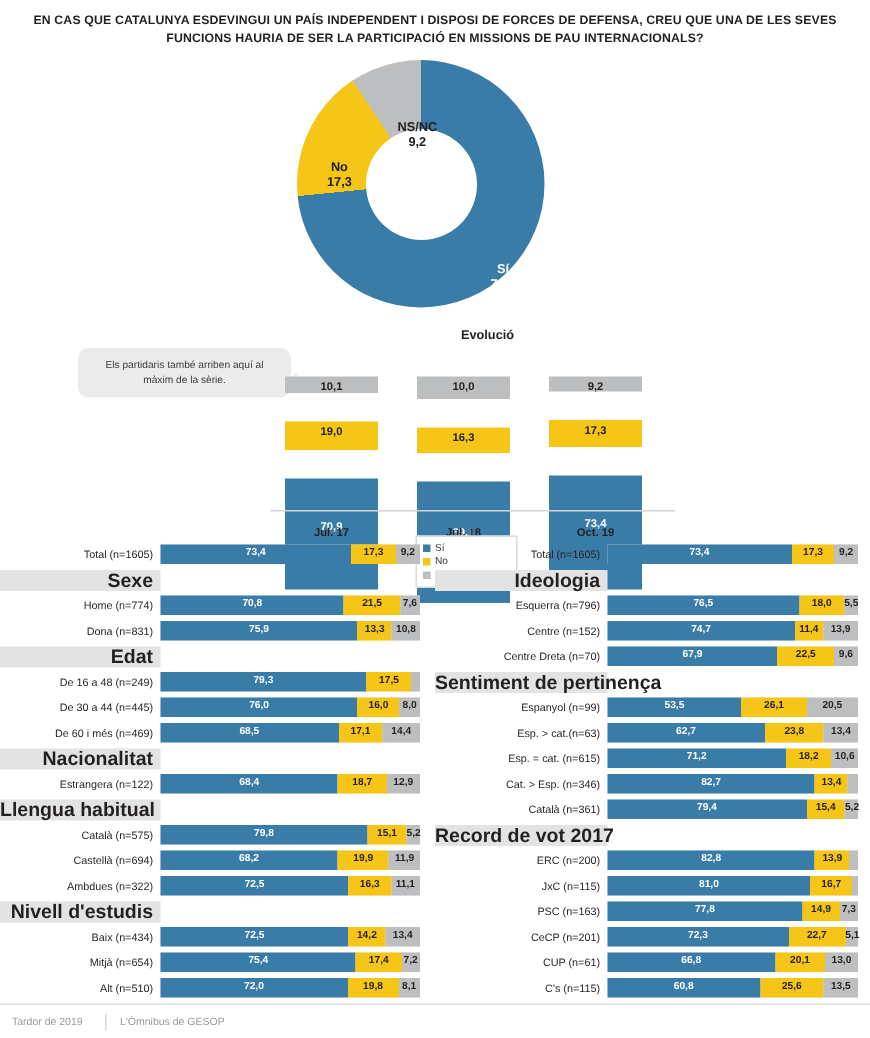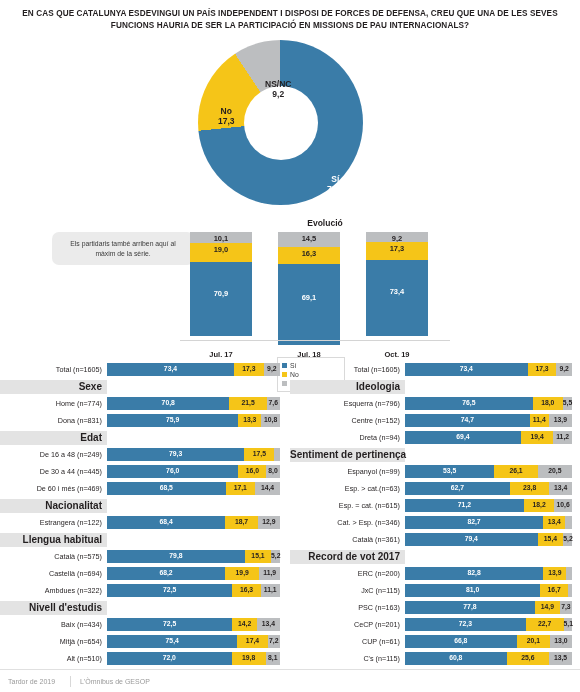--- a/index.html
+++ b/index.html
@@ -36,21 +36,21 @@
     background:#ebebeb;border-radius:7px;padding:7px 8px;
     font-size:6.8px;line-height:9.5px;text-align:center;color:#3b3b3b;
   }
   .callout:after{
     content:"";position:absolute;right:-9px;top:16px;
     border:7px solid transparent;border-left-color:#ebebeb;border-right:0;
   }
   .evo-cols{position:absolute;left:190px;top:18px;width:250px;height:120px;}
   .evo-col{position:absolute;width:62px;}
   .evo-c1{left:0;} .evo-c2{left:88px;} .evo-c3{left:176px;}
-  .seg{position:relative;}
+  .seg{position:relative;margin-top:19px;}
   .seg span{
     position:absolute;left:0;right:0;text-align:center;
     font-size:7.5px;font-weight:bold;
   }
   .seg-ns{background:#bcbec0;} .seg-ns span{color:#231f20;top:2px;}
   .seg-no{background:#f5c518;} .seg-no span{color:#231f20;top:2px;}
   .seg-si{background:#3a7ca8;} .seg-si span{color:#ffffff;top:36%;}
   .evo-xlbl{
     position:absolute;bottom:2px;left:0;right:0;text-align:center;
     font-size:7.5px;font-weight:bold;color:#231f20;
@@ -77,21 +77,21 @@
   .tbar .p b{
     position:absolute;left:0;right:0;top:2px;text-align:center;
     font-size:6.8px;font-weight:bold;
   }
   .p-si{background:#3a7ca8;} .p-si b{color:#ffffff;}
   .p-no{background:#f5c518;} .p-no b{color:#231f20;}
   .p-ns{background:#bcbec0;} .p-ns b{color:#231f20;}
   .thead{display:flex;align-items:center;height:15px;margin-bottom:2px;}
   .thead .cap{
     width:102px;text-align:right;padding-right:5px;
-    font-size:10px;font-weight:bold;color:#231f20;
+    font-size:13px;font-weight:bold;color:#231f20;
     background:#e3e3e3;line-height:14px;white-space:nowrap;
   }
   .tcol.right .thead .cap{width:110px;}
   .thead .rest{flex:1;}
   
   .footer{
     position:absolute;left:0;bottom:0;width:580px;height:22px;
     border-top:1px solid #e0e0e0;display:flex;align-items:center;
     font-size:7px;color:#9a9a9a;
   }
@@ -133,21 +133,21 @@
         <div class="seg seg-no" style="height: 19.76px;">
           <span>19,0</span>
         </div>
         <div class="seg seg-si" style="height: 73.736px;">
           <span>70,9</span>
         </div>
         <div class="evo-xlbl" style="position: absolute; top: 118px; left: 0px; right: 0px;">Jul. 17</div>
       </div>
       <div class="evo-col evo-c2" style="top: 0.104px;">
         <div class="seg seg-ns" style="height: 15.08px;">
-          <span>14,5</span>
+          <span>10,0</span>
         </div>
         <div class="seg seg-no" style="height: 16.952px;">
           <span>16,3</span>
         </div>
         <div class="seg seg-si" style="height: 81px;">
           <span>69,1</span>
         </div>
         <div class="evo-xlbl" style="position: absolute; top: 117.896px; left: 0px; right: 0px;">Jul. 18</div>
       </div>
       <div class="evo-col evo-c3" style="top: 0.104px;">
@@ -425,30 +425,30 @@
           </div>
           <div class="p p-no" style="width: 11.4%;">
             <b>11,4</b>
           </div>
           <div class="p p-ns" style="width: 13.9%;">
             <b>13,9</b>
           </div>
         </div>
       </div>
       <div class="trow">
-        <div class="tlabel">Dreta (n=94)</div>
-        <div class="tbar">
-          <div class="p p-si" style="width: 69.4%;">
-            <b>69,4</b>
-          </div>
-          <div class="p p-no" style="width: 19.4%;">
-            <b>19,4</b>
-          </div>
-          <div class="p p-ns" style="width: 11.2%;">
-            <b>11,2</b>
+        <div class="tlabel">Centre Dreta (n=70)</div>
+        <div class="tbar">
+          <div class="p p-si" style="width: 67.9%;">
+            <b>67,9</b>
+          </div>
+          <div class="p p-no" style="width: 22.5%;">
+            <b>22,5</b>
+          </div>
+          <div class="p p-ns" style="width: 9.6%;">
+            <b>9,6</b>
           </div>
         </div>
       </div>
       <div class="thead">
         <div class="cap">Sentiment de pertinença</div>
         <div class="rest"></div>
       </div>
       <div class="trow">
         <div class="tlabel">Espanyol (n=99)</div>
         <div class="tbar">

